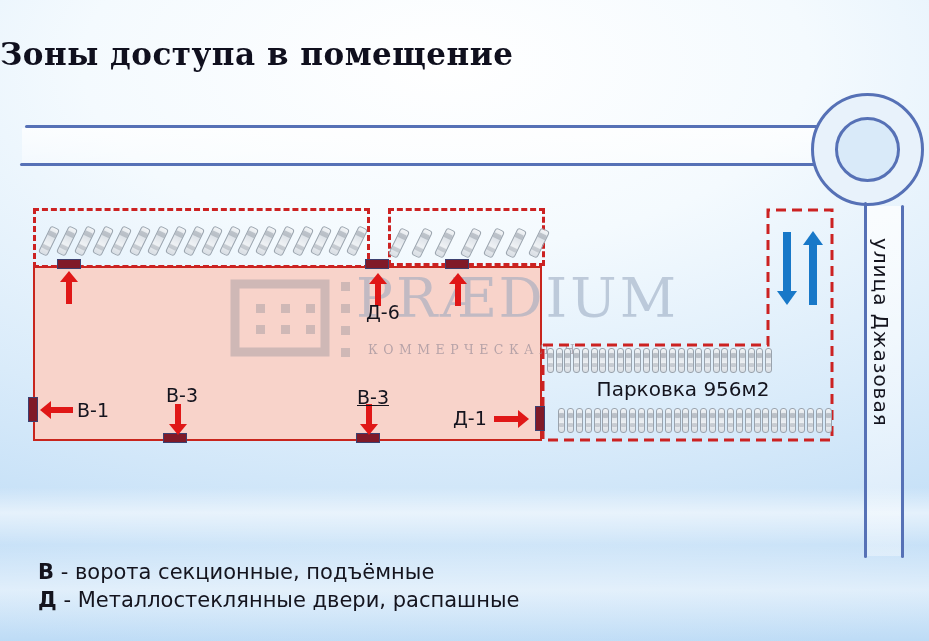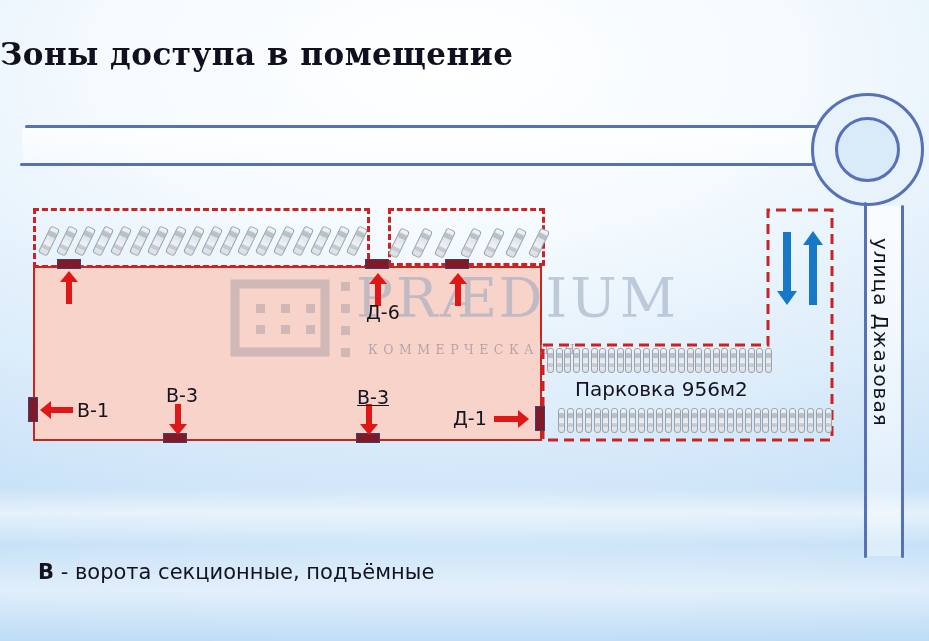--- a/index.html
+++ b/index.html
@@ -102,21 +102,21 @@
     border-left:10px solid transparent;border-right:10px solid transparent;border-bottom:14px solid #1878c8;}
   #barr-down{left:783px;top:232px;height:59px;}
   #barr-up{left:809px;top:245px;height:60px;}
   
   .tag{font-size:19px;color:#14141e;z-index:6;white-space:nowrap;}
   #lbl-d2{left:366px;top:301px;}
   #lbl-v1{left:77px;top:399px;}
   #lbl-v2{left:166px;top:384px;}
   #lbl-v3{left:357px;top:386px;text-decoration:underline;}
   #lbl-d1{left:453px;top:407px;}
-  #parking-label{left:575px;top:377px;width:216px;text-align:left;font-size:20px;z-index:6;}
+  #parking-label{left:575px;top:377px;width:216px;text-align:center;font-size:20px;z-index:6;}
   
   .legend-line{font-size:21px;color:#14141e;white-space:nowrap;}
   #leg-1{left:38px;top:502px;}
   #leg-2{left:38px;top:560px;}
   #leg-3{left:38px;top:588px;}
   .leg-key{font-weight:bold;}
 </style>
 </head>
 <body>
 
@@ -278,14 +278,15 @@
   <div class="abs ra ra-down" id="arr-v3"></div>
   <div class="abs ra ra-right" id="arr-d1"></div>
 
   <div class="abs tag" id="lbl-d2">Д-6</div>
   <div class="abs tag" id="lbl-v1">В-1</div>
   <div class="abs tag" id="lbl-v2">В-3</div>
   <div class="abs tag" id="lbl-v3">В-3</div>
   <div class="abs tag" id="lbl-d1">Д-1</div>
 
   <div class="abs legend-line" id="leg-2"><span class="leg-key">В</span><span> - ворота секционные, подъёмные</span></div>
+  <div class="abs legend-line" id="leg-3"><span class="leg-key">Д</span><span> - Металлостеклянные двери, распашные</span></div>
 
 </div>
 
 </body></html>

